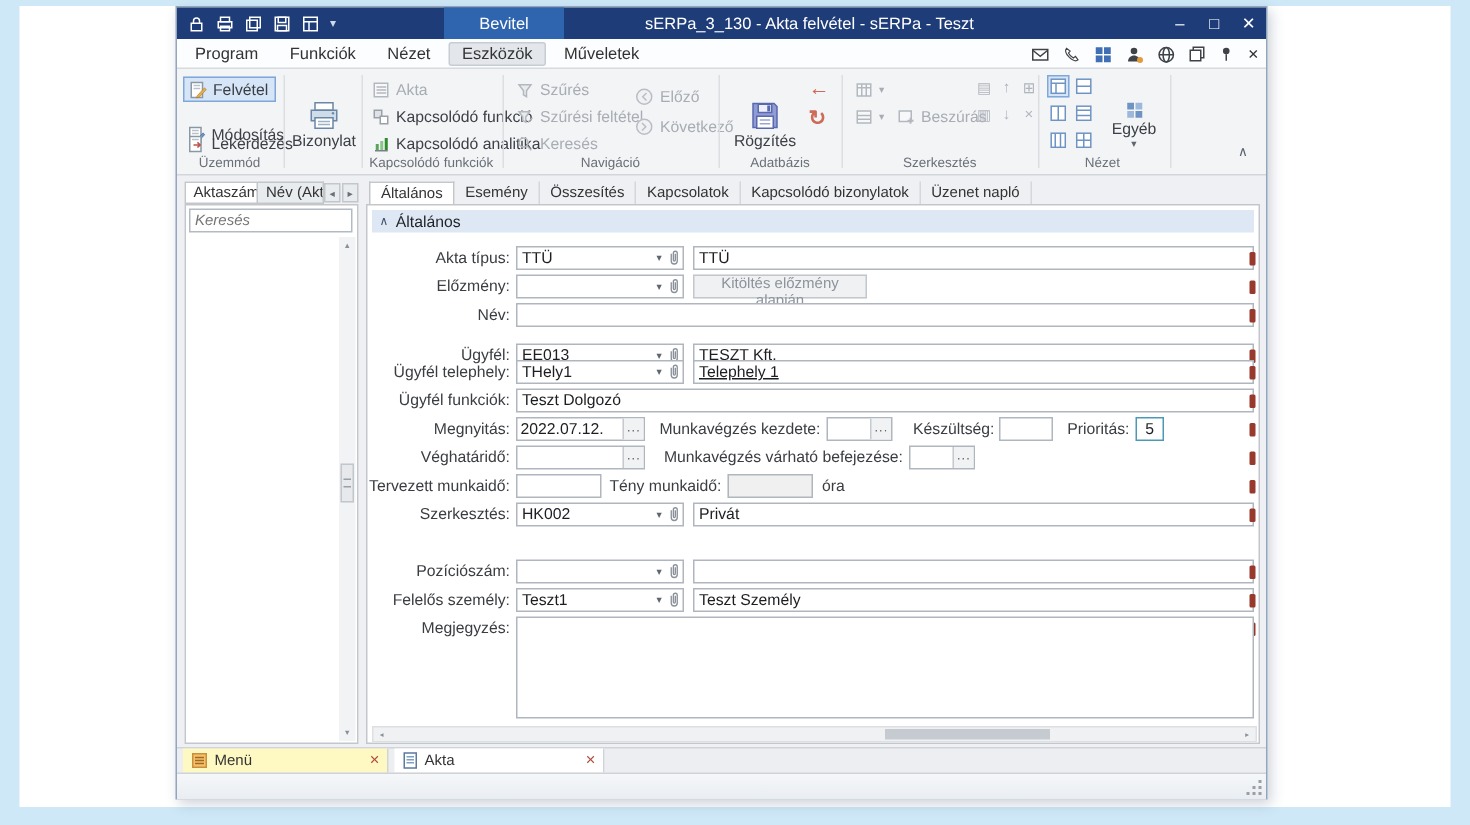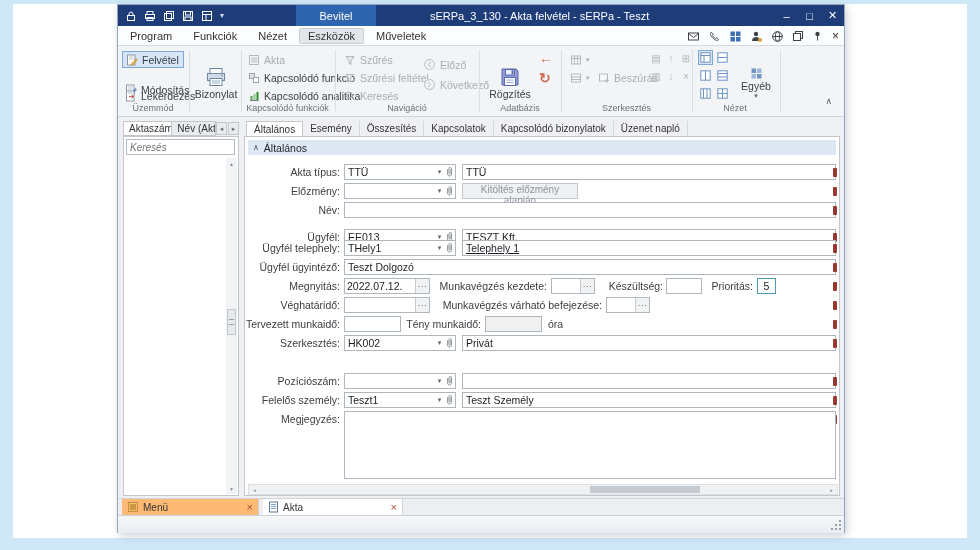--- a/index.html
+++ b/index.html
@@ -71,21 +71,21 @@
 .dval{flex:1;font-size:10.5px;padding:1px 2px;color:#1c1e21;white-space:nowrap}
 .dbtn{width:14px;background:#f1f2f4;border-left:1px solid #c6cacf;font-size:8px;color:#555;display:flex;align-items:center;justify-content:center;letter-spacing:.5px}
 .gbtn{position:absolute;top:0;height:16px;background:#f0f1f3;border:1px solid #c3c7cc;color:#8d939b;font-size:10px;padding:0 6px}
 .req{position:absolute;right:2px;top:4px;width:4px;height:9px;background:#97392c;border-radius:1px}
 .memo{position:absolute;left:99px;top:274px;width:492px;height:68px;border:1px solid #b0b6bd;resize:none;font-size:10.5px;padding:2px}
 .hscroll{position:absolute;left:3px;top:347px;width:590px;height:11px;background:#f0f1f3;border:1px solid #dddfe3}
 .h-a{position:absolute;top:0;width:11px;height:9px;font-size:5px;color:#8a909a;display:flex;align-items:center;justify-content:center}
 .hthumb{position:absolute;left:341px;top:1px;width:110px;height:7px;background:#c6cbd2}
 
 .bottombar{position:absolute;left:0;right:0;top:493px;height:17px;background:#eceef1;border-top:1px solid #d0d3d7}
-.btab{position:absolute;top:0;height:16px;display:flex;align-items:center;gap:4px;font-size:10px;color:#333;padding:0 5px;background:#fdba74;border-right:1px solid #d0d3d7}
+.btab{position:absolute;top:0;height:16px;display:flex;align-items:center;gap:4px;font-size:10px;color:#333;padding:0 5px;background:#fef9c3;border-right:1px solid #d0d3d7}
 .btab.active{background:#fff}
 .bclose{margin-left:auto;color:#b14a3c;font-size:11px}
 .statusbar{position:absolute;left:0;right:0;top:510px;height:18px;background:linear-gradient(#f5f7f9,#e9edf1);border-top:1px solid #cfd3d8}
 .grip{position:absolute;right:3px;bottom:3px;width:10px;height:10px}
 .grip b{position:absolute;width:2px;height:2px;background:#9aa0a8}
 </style>
 </head>
 <body>
 
 <div class="canvas"></div>
@@ -541,21 +541,21 @@
             <svg width="9" height="12" viewBox="0 0 9 12">
               <path d="M2.5 3.2V8a2 2 0 0 0 4 0V2.8a1.3 1.3 0 0 0-2.6 0v4.6a.65.65 0 0 0 1.3 0V3.2" fill="none" stroke="#8a909a" stroke-width=".9"></path>
             </svg>
           </span>
       </div>
       <input class="txt" style="left: 217px; width: 374px; text-decoration: underline;" value="Telephely 1">
       <span class="req"></span>
     </div>
 
     <div class="fr" style="top:122px">
-      <span class="lab" style="left:0;width:95px">Ügyfél ügyintéző:</span>
+      <span class="lab" style="left:0;width:95px">Ügyfél funkciók:</span>
       <input class="txt" style="left: 99px; width: 492px;" value="Teszt Dolgozó">
       <span class="req"></span>
     </div>
 
     <div class="fr" style="top:141px">
       <span class="lab" style="left:0;width:95px">Megnyitás:</span>
       <div class="datebox" style="left:99px;width:86px">
         <span class="dval">2022.07.12.</span>
         <span class="dbtn">···</span>
       </div>

